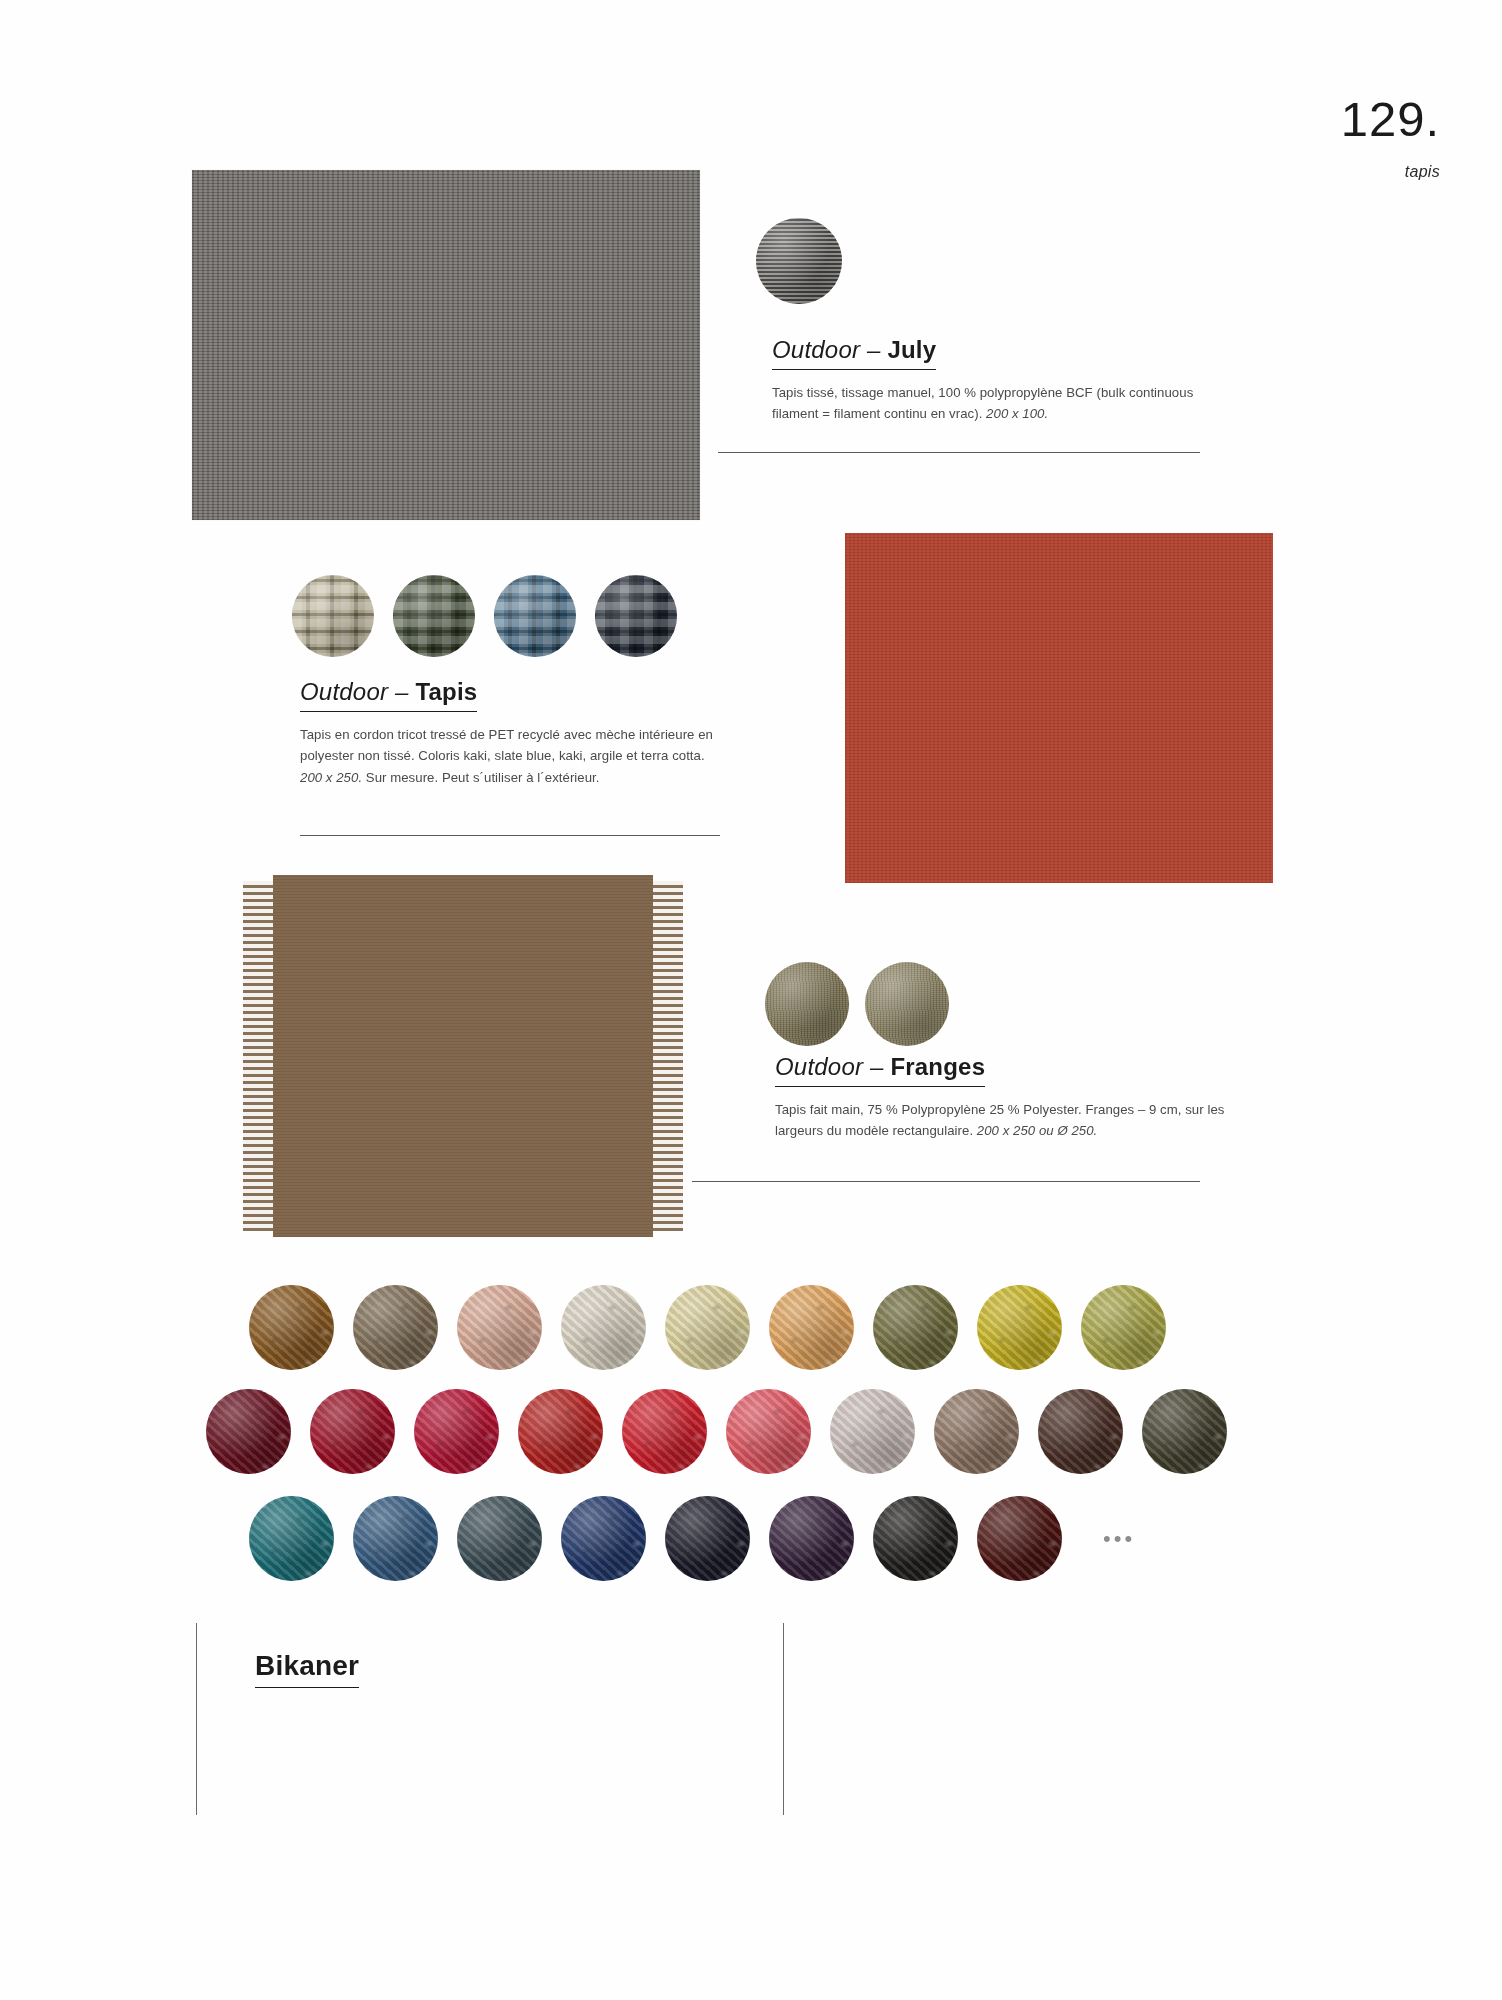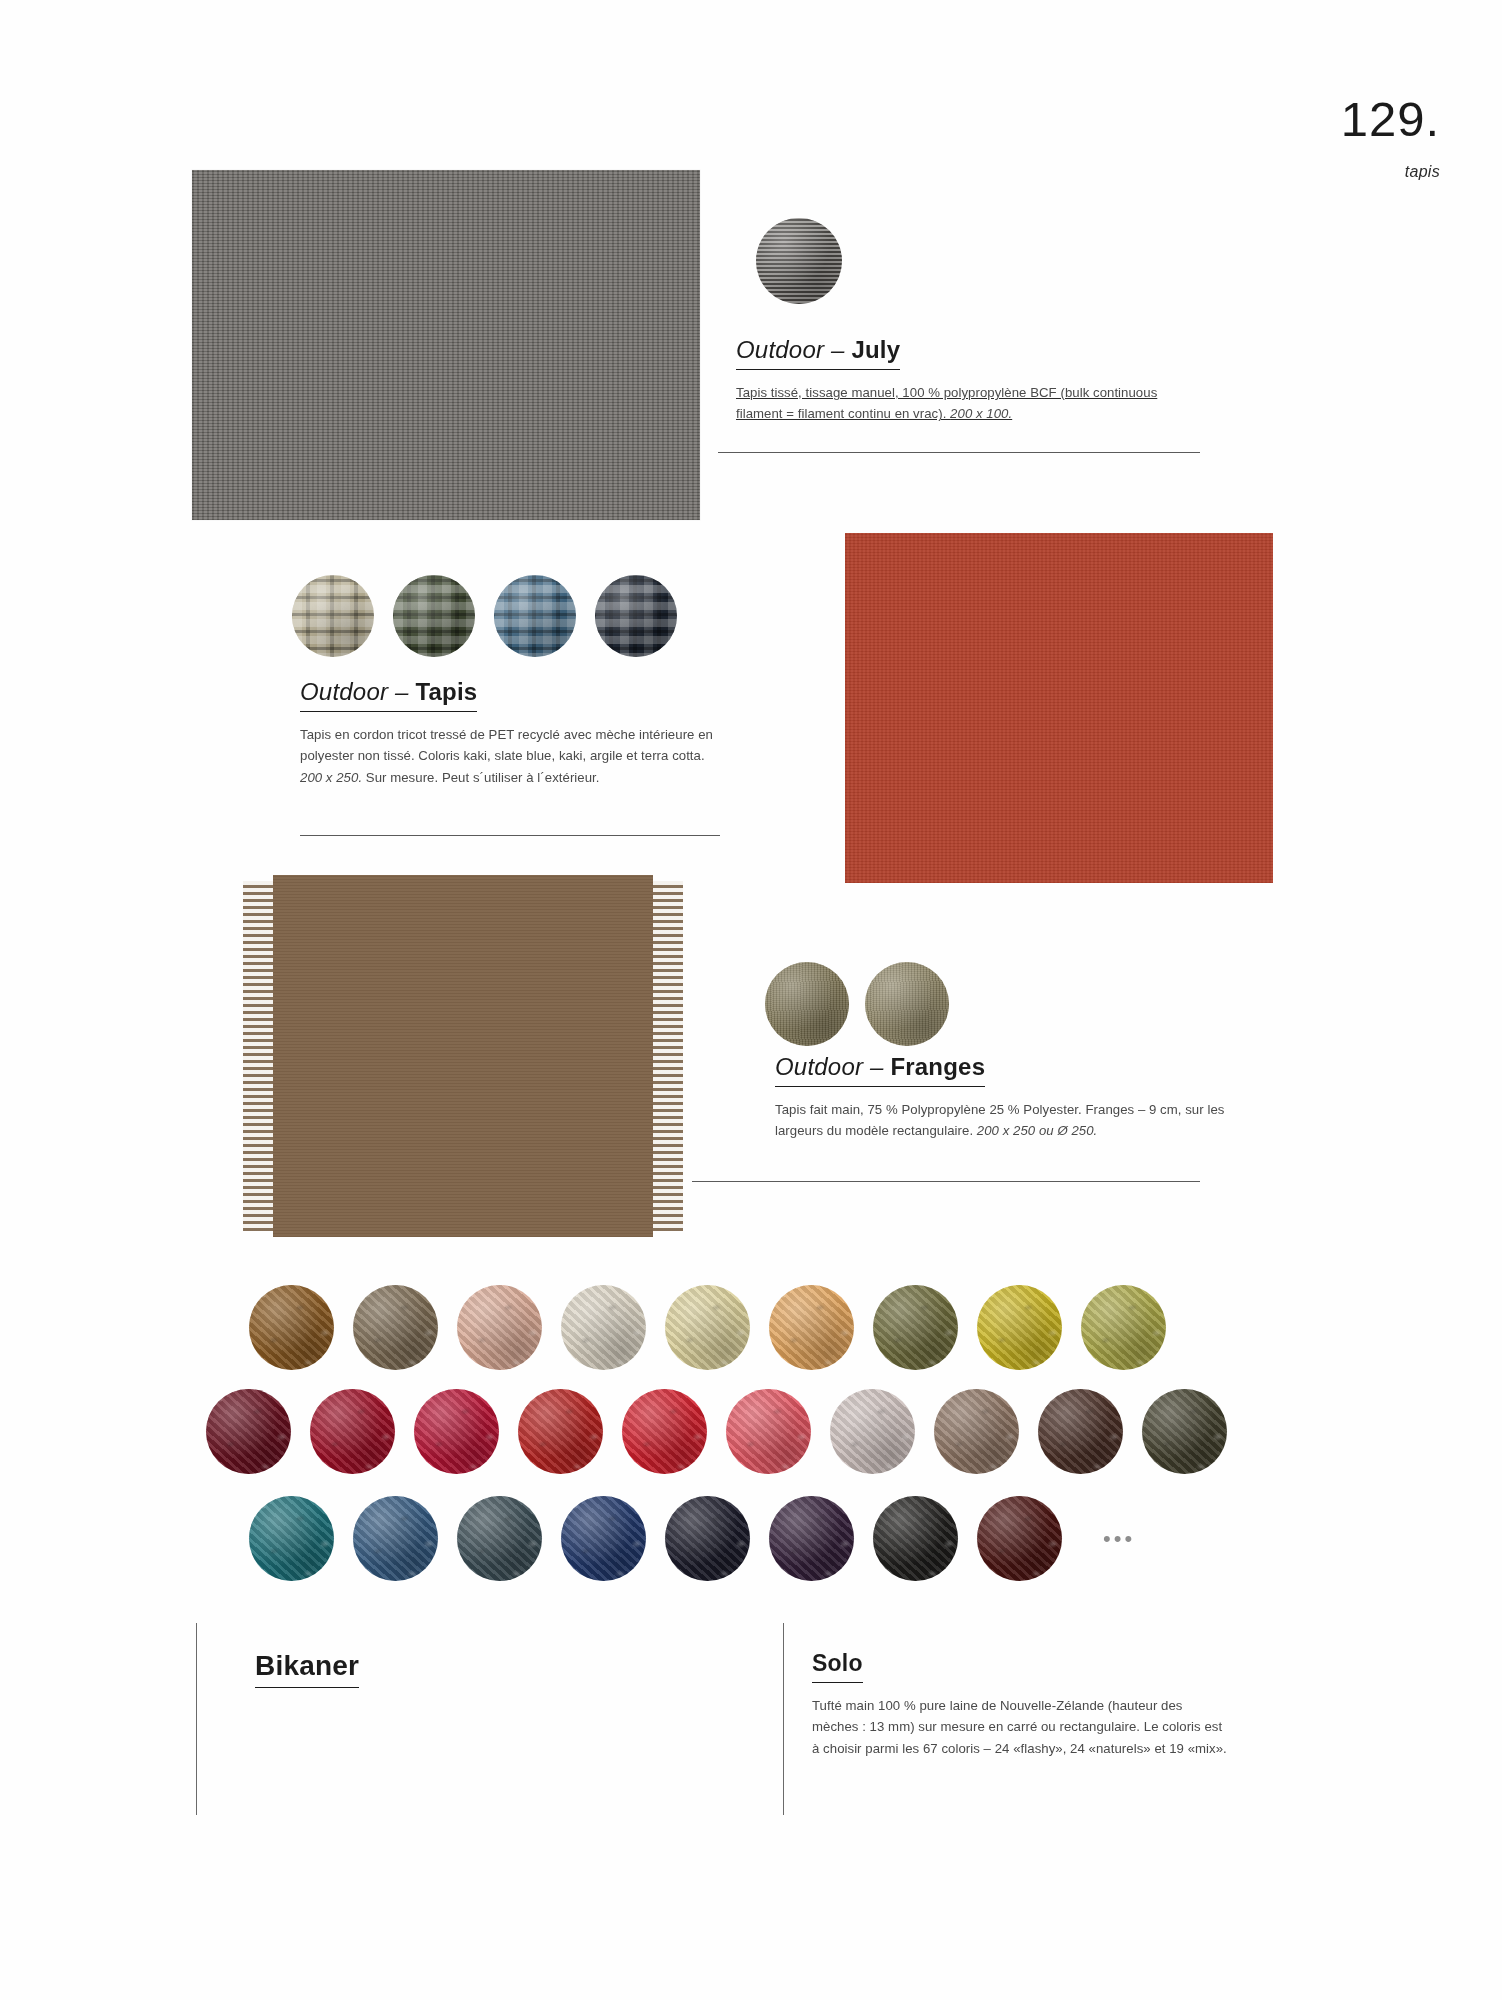--- a/index.html
+++ b/index.html
@@ -168,21 +168,21 @@
     <div class="num">129.</div>
     <div class="cat">tapis</div>
   </div>
 
   <div class="rug rug-july" style="left:192px; top:170px; width:508px; height:350px;"></div>
 
   <div class="swrow" style="left:756px; top:218px; gap:18px;">
     <span class="sw weave" style="width:86px;height:86px;background:#6f6c68;"></span>
   </div>
 
-  <div class="block" style="left:736px; top:336px; width:450px;text-decoration:underline;">
+  <div class="block" style="left:772px; top:336px; width:450px;">
     <div class="title">
       <span class="pre">Outdoor</span><span class="pre"> – </span><span class="name">July</span>
     </div>
     <div class="desc">
       <span>Tapis tissé, tissage manuel, 100 % polypropylène BCF (bulk continuous filament = filament continu en vrac). </span><em>200 x 100.</em>
     </div>
   </div>
   <div class="rule" style="left:718px; top:452px; width:482px;"></div>
 
   <div class="swrow" style="left:292px; top:575px; gap:19px;">
@@ -264,20 +264,14 @@
 
   <div class="vrule" style="left:196px; top:1623px; height:192px;"></div>
   <div class="vrule" style="left:783px; top:1623px; height:192px;"></div>
 
   <div class="block" style="left:255px; top:1650px; width:415px;">
     <div class="title" style="font-size:28px;">
       <span class="name">Bikaner</span>
     </div>
   </div>
 
-  <div class="block" style="left:812px; top:1650px; width:415px;">
-    <div class="title" style="font-size:23px;">
-      <span class="name">Solo</span>
-    </div>
-    <div class="desc">Tufté main 100 % pure laine de Nouvelle-Zélande (hauteur des mèches : 13 mm) sur mesure en carré ou rectangulaire. Le coloris est à choisir parmi les 67 coloris – 24 «flashy», 24 «naturels» et 19 «mix».</div>
-  </div>
 
 </div>
 
 </body></html>

